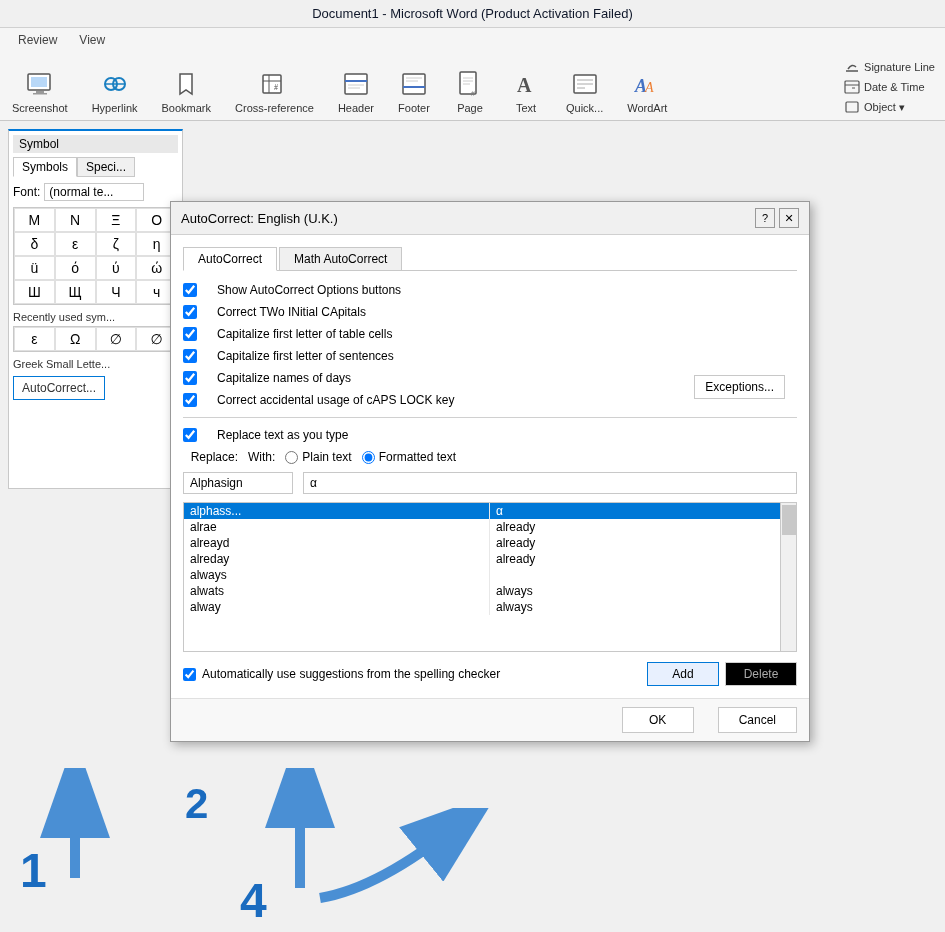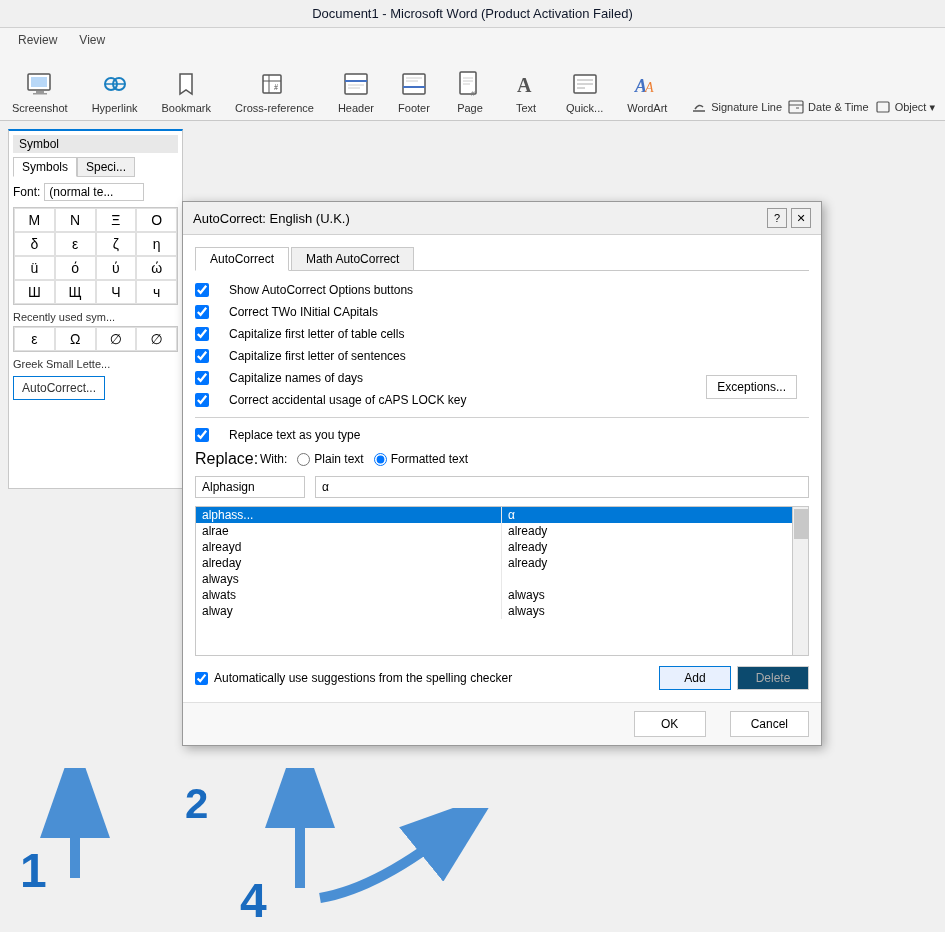--- a/index.html
+++ b/index.html
@@ -62,21 +62,21 @@
       width: 32px;
       height: 32px;
       display: flex;
       align-items: center;
       justify-content: center;
     }
     .ribbon-icon svg { width: 28px; height: 28px; }
     .ribbon-right {
       margin-left: auto;
       display: flex;
-      flex-direction: row;
+      flex-direction: column;
       gap: 2px;
       font-size: 11px;
       color: #333;
     }
     .ribbon-right-item {
       display: flex;
       align-items: center;
       gap: 4px;
       cursor: pointer;
       padding: 1px 2px;
@@ -190,21 +190,21 @@
     .arrow-overlay {
       position: absolute;
       pointer-events: none;
       z-index: 9;
     }
 
     
     .dialog-overlay {
       position: absolute;
       top: 80px;
-      left: 182px;
+      left: 170px;
       width: 640px;
       background: white;
       border: 1px solid #999;
       box-shadow: 3px 3px 10px rgba(0,0,0,0.3);
       z-index: 20;
     }
     .dialog-titlebar {
       background: #f0f0f0;
       padding: 6px 10px;
       display: flex;
@@ -283,21 +283,21 @@
     .replace-section {
       margin-top: 8px;
     }
     .replace-row {
       display: flex;
       align-items: center;
       gap: 10px;
       margin-bottom: 8px;
       font-size: 12px;
     }
-    .replace-label { width: 55px; font-size: 16px; text-align: right; }
+    .replace-label { width: 55px; font-size: 12px; text-align: right; }
     .with-options {
       display: flex;
       align-items: center;
       gap: 10px;
     }
     .radio-opt {
       display: flex;
       align-items: center;
       gap: 4px;
       font-size: 12px;
@@ -364,21 +364,21 @@
       min-width: 72px;
     }
     .action-btn.primary {
       border: 1px solid #0078d7;
       background: #e8f0fe;
     }
     .action-btn:disabled {
       color: #aaa;
       border-color: #d0d0d0;
       cursor: default;
-      background: #0c4a6e;
+      background: #000000;
     }
 
     
     .dialog-footer {
       display: flex;
       justify-content: flex-end;
       gap: 24px;
       padding: 8px 12px;
       border-top: 1px solid #e0e0e0;
       background: #f8f8f8;

